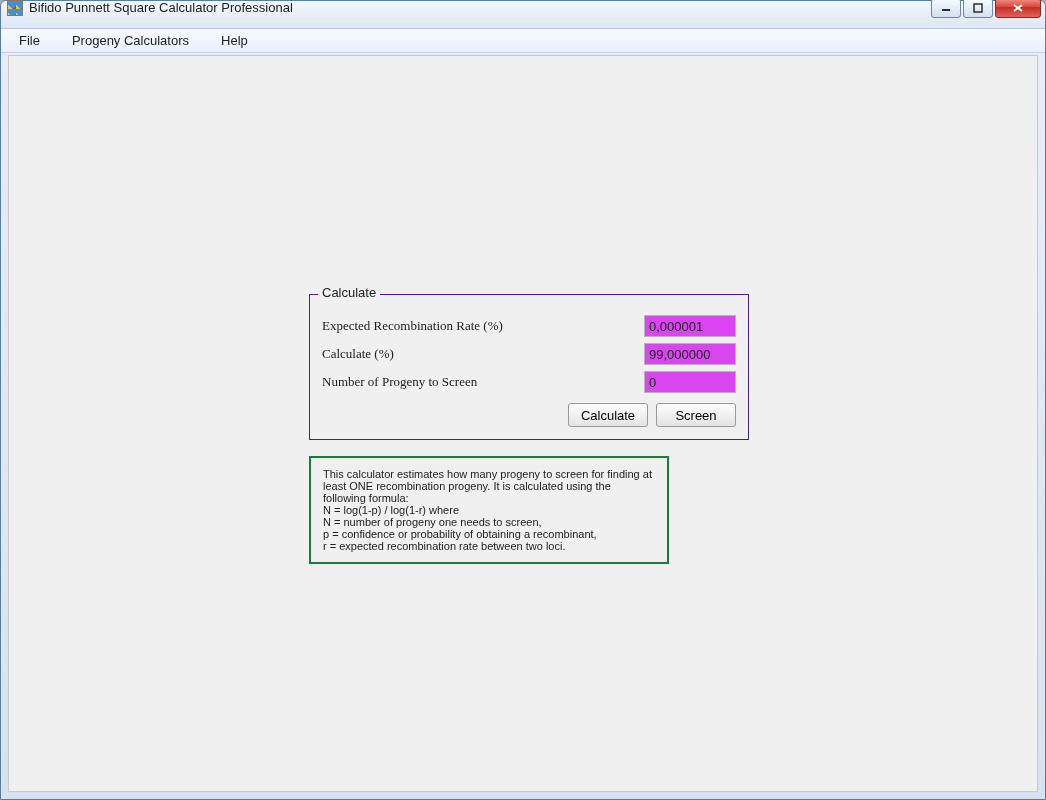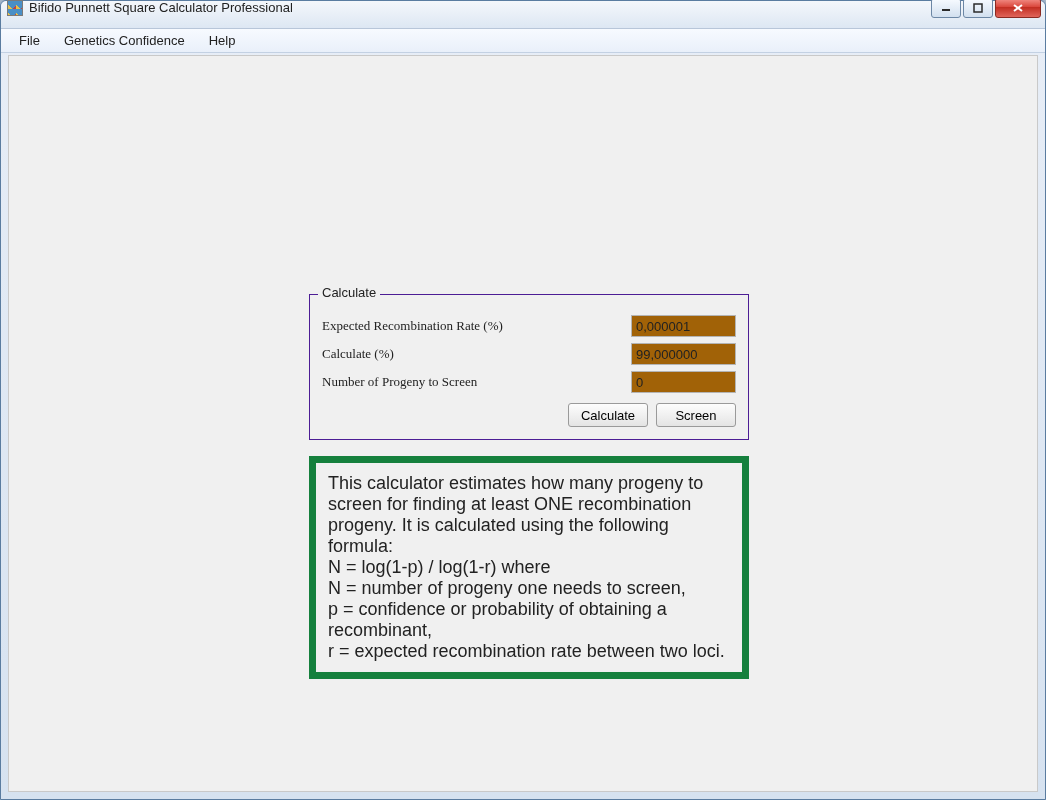--- a/index.html
+++ b/index.html
@@ -53,21 +53,21 @@
   .win-btn.close {
     width: 46px;
     background: linear-gradient(#f28d85, #d9453a 45%, #c22e22 46%, #e0645a);
     border-color: #8a2a22;
   }
   .win-btn svg { display:block; }
   .menubar {
     height: 24px;
     display: flex; align-items: center;
     padding: 0 8px;
-    gap: 4px;
+    gap: 12px;
     background: linear-gradient(#f7faff, #e9f0fa);
     border-bottom: 1px solid #c3d1e3;
     font-size: 13px;
     color: #222;
   }
   .menu-item { padding: 2px 10px; cursor: default; }
   .client {
     position: absolute;
     left: 7px; right: 7px; top: 54px; bottom: 7px;
     background: #f0f0f0;
@@ -88,47 +88,47 @@
     top: -10px; left: 8px;
     padding: 0 4px;
     background: #f0f0f0;
   }
   .row {
     display: flex; align-items: center;
     margin: 6px 0;
   }
   .row label { flex: 1; font-family: Liberation Serif, serif; }
   .row input[type=text] {
-    width: 105px; height: 22px;
+    width: 92px; height: 22px;
     padding: 9px 4px;
     border: 1px solid #b4b4b4;
-    background: #a16207;
+    background: #d946ef;
     font-family: inherit; font-size: 13px;
     color: #222;
   }
   .btnrow {
     display: flex; justify-content: flex-end; gap: 8px;
     margin-top: 10px;
   }
   .btn {
     width: 80px; height: 24px;
     border: 1px solid #9a9a9a;
     background: linear-gradient(#fdfdfd, #e4e4e4);
     font-family: inherit; font-size: 13px;
     border-radius: 3px;
     cursor: default;
   }
   .info {
     position: absolute;
     left: 300px; top: 400px;
-    width: 440px;
+    width: 360px;
     padding: 10px 12px;
-    border: 7px solid #15803d;
+    border: 2px solid #15803d;
     background: #f0f0f0;
-    font-size: 18px;
+    font-size: 11px;
     color: #222;
     white-space: pre-line;
   }
 </style>
 </head>
 <body>
 
 <div class="window">
 
   <div class="titlebar">
@@ -149,21 +149,21 @@
         <svg width="12" height="10">
           <line x1="2" y1="2" x2="10" y2="8" stroke="#fff" stroke-width="2"></line>
           <line x1="10" y1="2" x2="2" y2="8" stroke="#fff" stroke-width="2"></line>
         </svg>
       </div>
     </div>
   </div>
 
   <div class="menubar">
     <div class="menu-item">File</div>
-    <div class="menu-item">Genetics Confidence</div>
+    <div class="menu-item">Progeny Calculators</div>
     <div class="menu-item">Help</div>
   </div>
 
   <div class="client">
 
     <div class="group">
       <span class="group-title">Calculate</span>
 
       <div class="row">
         <label>Expected Recombination Rate (%)</label>

